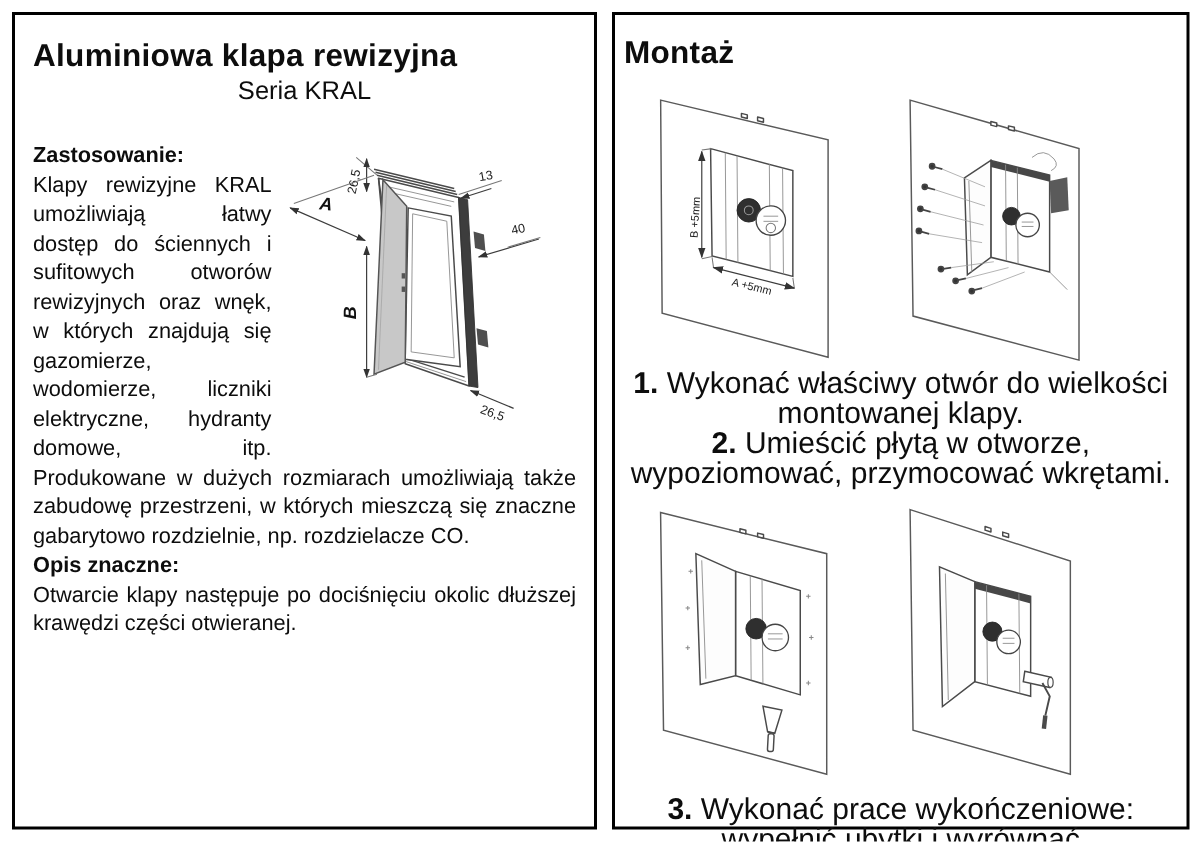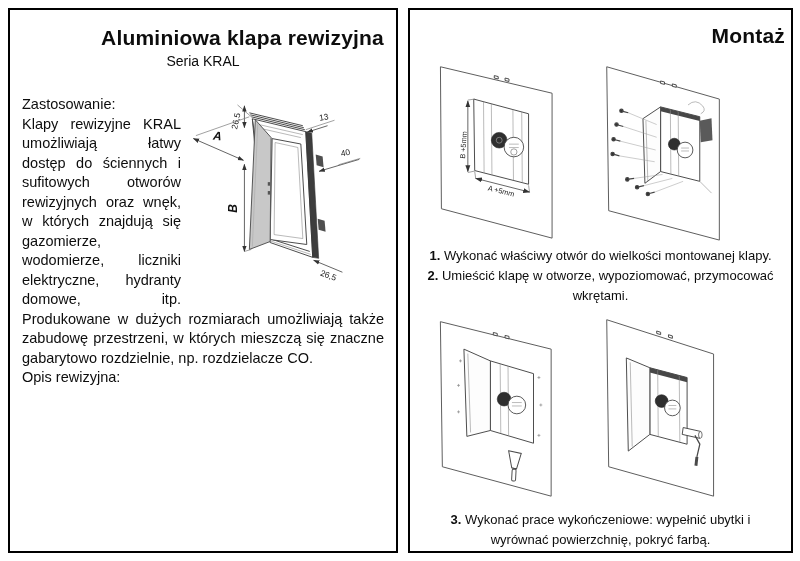--- a/index.html
+++ b/index.html
@@ -5,31 +5,31 @@
   html,body{margin:0;padding:0;}
   body{
     width:800px;height:561px;position:relative;background:#ffffff;
     font-family:"Liberation Sans",sans-serif;color:#0d0d0d;
     -webkit-font-smoothing:antialiased;
   }
   .panel{position:absolute;top:8px;height:545px;border:2px solid #000;box-sizing:border-box;background:#fff;}
   .panel.left{left:8px;width:390px;padding:12px 12px 0 12px;}
   .panel.right{left:408px;width:385px;padding:10px 6px 0 6px;}
 
-  h1.ptitle{margin:4px 0 0 0;font-size:21px;line-height:24px;font-weight:bold;text-align:right;letter-spacing:.2px;}
-  h2.psub{margin:1px 0 0 0;font-size:14px;line-height:20px;font-weight:normal;text-align:center;}
+  h1.ptitle{margin:4px 0 0 0;font-size:21px;line-height:24px;font-weight:bold;text-align:left;letter-spacing:.2px;}
+  h2.psub{margin:1px 0 0 0;font-size:17px;line-height:20px;font-weight:normal;text-align:center;}
 
   .left-body{margin-top:24px;font-size:14.5px;line-height:19.5px;text-align:justify;}
   .drawing-float{float:right;width:198px;height:206px;margin:-2px 0 2px 5px;}
-  .sec-head{font-weight:normal;text-align:left;}
+  .sec-head{font-weight:bold;text-align:left;}
   .left-body p{margin:0;}
   .opis-head{margin-top:14px;}
 
   .figrow{display:flex;justify-content:space-evenly;align-items:flex-start;}
-  .steps{font-size:13px;line-height:20px;text-align:center;margin:2px 2px 0 2px;}
+  .steps{font-size:20px;line-height:20px;text-align:center;margin:2px 2px 0 2px;}
   .step3{margin:6px auto 0 auto;max-width:330px;}
   svg{display:block;}
 
   .ln{fill:none;stroke:#4a4a4a;stroke-width:1;stroke-linejoin:round;}
   .lnthin{fill:none;stroke:#8a8a8a;stroke-width:0.6;}
   .ext{fill:none;stroke:#777;stroke-width:0.7;}
   .dim{fill:none;stroke:#3c3c3c;stroke-width:0.8;}
   .dimtext{font-size:8.5px;fill:#1a1a1a;}
   .dimtext-sm{font-size:7.5px;fill:#1a1a1a;}
   .abtext{font-size:12px;font-weight:bold;font-style:italic;fill:#111;}
@@ -100,21 +100,22 @@
 
           <line class="dim" x1="129" y1="169" x2="158" y2="181" marker-start="url(#arM)"></line>
           <text class="dimtext" transform="translate(135,184) rotate(20)">26,5</text>
         </g>
       </svg>
     </div>
 
     <p class="sec-head">Zastosowanie:</p>
     <p>Klapy rewizyjne KRAL umożliwiają łatwy dostęp do ściennych i sufitowych otworów rewizyjnych oraz wnęk, w których znajdują się gazomierze, wodomierze, liczniki elektryczne, hydranty domowe, itp. Produkowane w dużych rozmiarach umożliwiają także zabudowę przestrzeni, w których mieszczą się znaczne gabarytowo rozdzielnie, np. rozdzielacze CO.</p>
 
-    <p class="sec-head opis-head">Opis rewizyjna:</p>
+    <p class="sec-head opis-head">Opis znaczne:</p>
+    <p>Otwarcie klapy następuje po dociśnięciu okolic dłuższej krawędzi części otwieranej.</p>
   </div>
 </div>
 
 <div class="panel right">
   <h1 class="ptitle">Montaż</h1>
 
   <div class="figrow" style="margin-top:8px;">
 
     <svg viewBox="0 0 166 192" width="166" height="188">
       <defs>
@@ -208,21 +209,21 @@
     </svg>
   </div>
 
   <div class="steps">
     <div>
       <b>1.</b>
       <span>Wykonać właściwy otwór do wielkości montowanej klapy.</span>
     </div>
     <div>
       <b>2.</b>
-      <span>Umieścić klapę w otworze, wypoziomować, przymocować wkrętami.</span>
+      <span>Umieścić płytą w otworze, wypoziomować, przymocować wkrętami.</span>
     </div>
   </div>
 
   <div class="figrow">
 
     <svg viewBox="0 0 182 202" width="182" height="198">
       <polygon class="wall" points="21,16 134,44 134,194 23,164"></polygon>
       <g class="ln">
         <polygon points="75,27 79,28 79,30.5 75,29.5" fill="#fff"></polygon>
         <polygon points="87,30 91,31 91,33.5 87,32.5" fill="#fff"></polygon>

